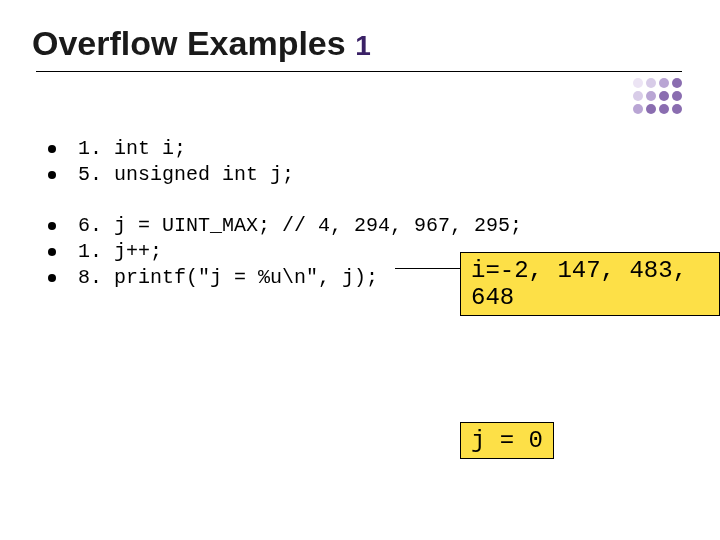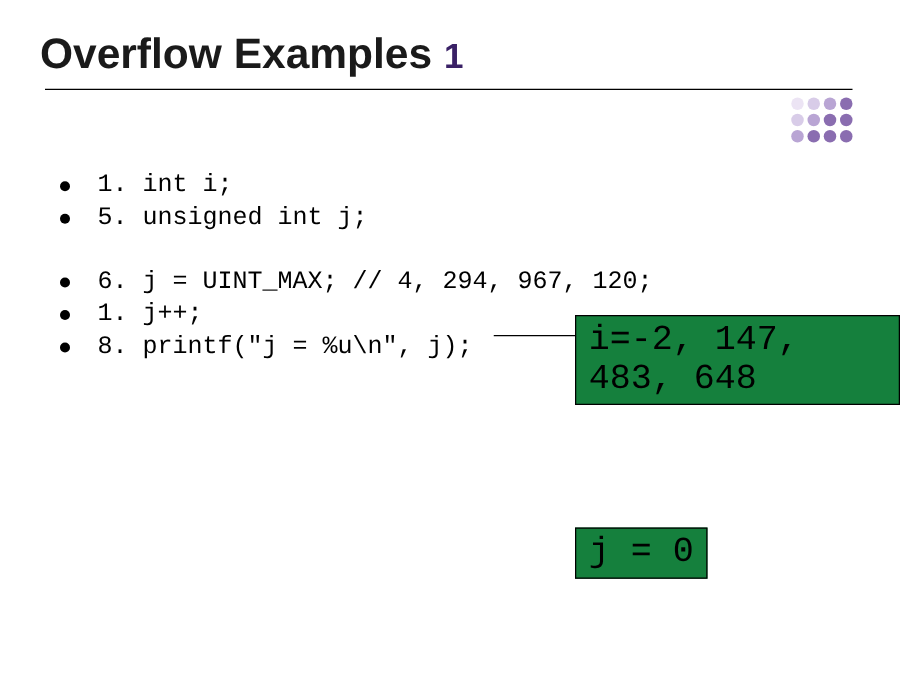--- a/index.html
+++ b/index.html
@@ -75,23 +75,23 @@
   }
   .code {
     font-family: "Courier New", Courier, monospace;
     font-size: 20px;
     white-space: pre;
     color: #000;
   }
   .callout {
     position: absolute;
     border: 1px solid #000;
-    background: #15803d;
+    background: #fde047;
     font-family: "Courier New", Courier, monospace;
-    font-size: 28px;
+    font-size: 24px;
     padding: 4px 10px;
   }
   .callout-connector {
     position: absolute;
     background: #000;
   }
 </style>
 </head>
 <body>
 
@@ -126,21 +126,21 @@
     <div class="line">
       <span class="bullet"></span>
       <span class="code">5. unsigned int j;</span>
     </div>
   </div>
 
 
   <div class="group">
     <div class="line">
       <span class="bullet"></span>
-      <span class="code">6. j = UINT_MAX; // 4, 294, 967, 120;</span>
+      <span class="code">6. j = UINT_MAX; // 4, 294, 967, 295;</span>
     </div>
     <div class="line">
       <span class="bullet"></span>
       <span class="code">1. j++;</span>
     </div>
     <div class="line">
       <span class="bullet"></span>
       <span class="code">8. printf("j = %u\n", j);</span>
     </div>
   </div>

